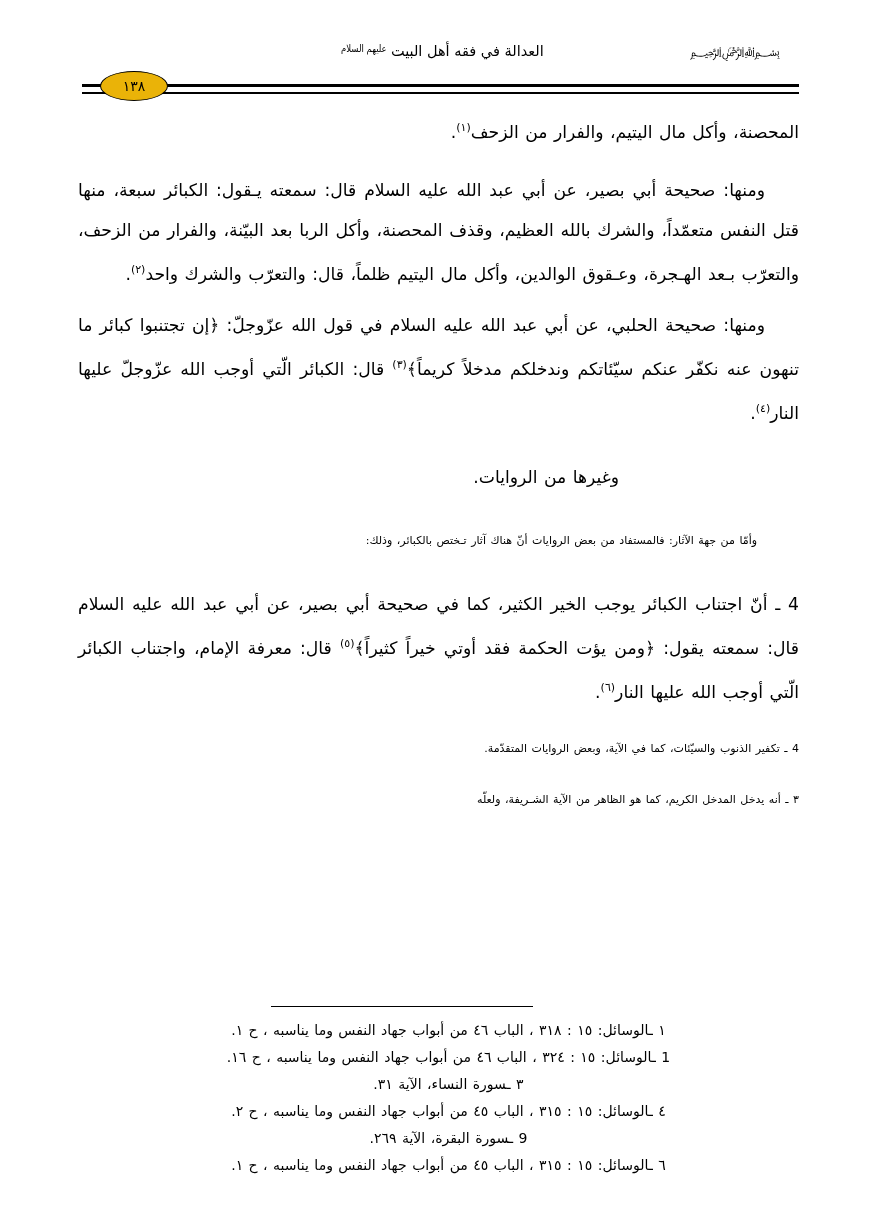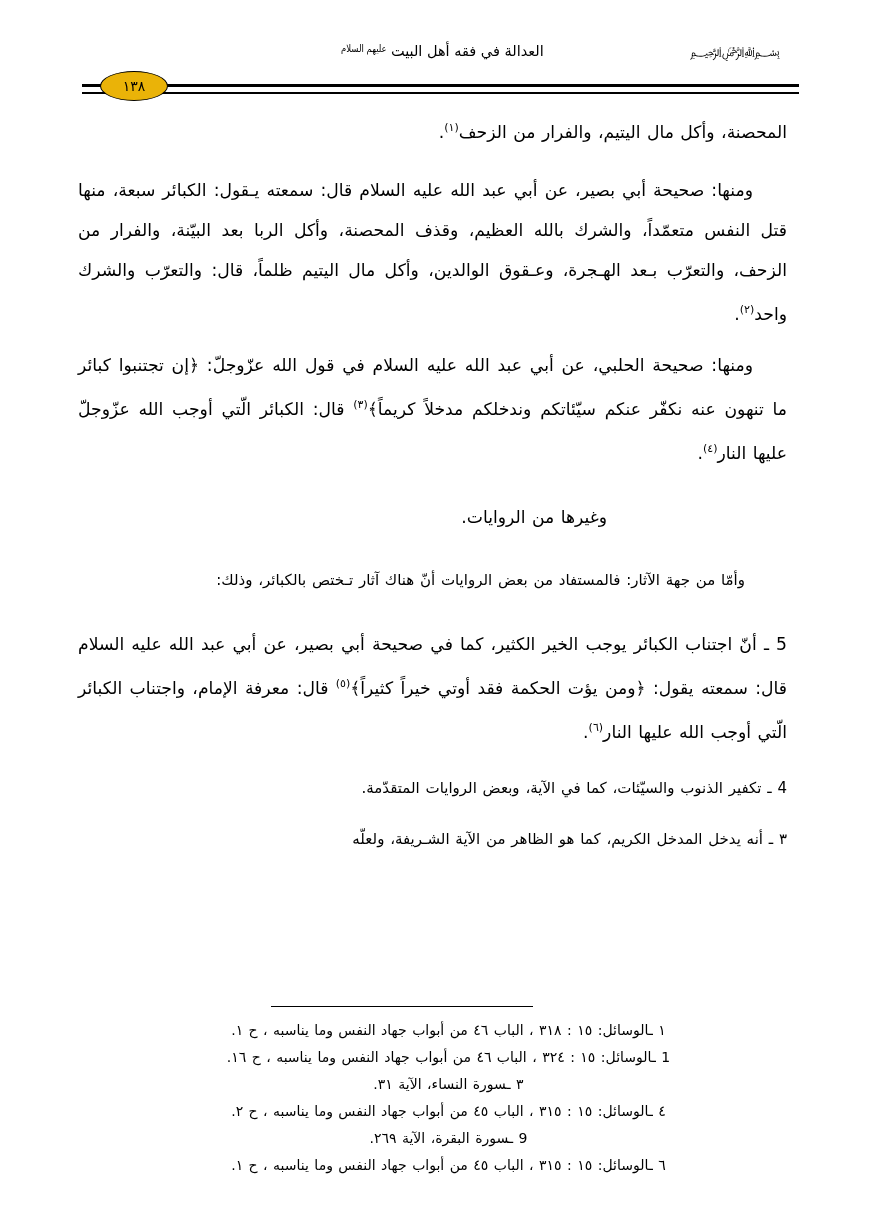--- a/index.html
+++ b/index.html
@@ -94,31 +94,31 @@
   .body {
     position: absolute;
     top: 108px;
     left: 78px;
     right: 78px;
     direction: rtl;
     text-align: justify;
     text-align-last: right;
   }
   p.para {
-    margin: 0 16px 2px 0;
+    margin: 0 4px 2px 0;
     font-size: 17.2px;
     line-height: 40px;
     letter-spacing: 0;
     word-spacing: 1px;
   }
   p.para.indent {
     text-indent: 34px;
   }
   p.para.small {
-    font-size: 15px;
+    font-size: 11px;
     line-height: 39px;
   }
   p.para.centerish {
     text-align: left;
     text-indent: 180px;
   }
   p.para.lead {
     text-indent: 42px;
   }
   .gap-sm { height: 10px; }
@@ -191,21 +191,21 @@
     <div class="gap-lg"></div>
 
     <p class="para centerish">وغيرها من الروايات.</p>
 
     <div class="gap-lg"></div>
 
     <p class="para small lead">وأمّا من جهة الآثار: فالمستفاد من بعض الروايات أنّ هناك آثار تـختص بالكبائر، وذلك:</p>
 
     <div class="gap-lg"></div>
 
-    <p class="para"><span>5 ـ أنّ اجتناب الكبائر يوجب الخير الكثير، كما في صحيحة أبي بصير، عن أبي عبد الله عليه السلام قال: سمعته يقول: ﴿ومن يؤت الحكمة فقد أوتي خيراً كثيراً﴾</span><span class="sup">(٥)</span> <span>قال: معرفة الإمام، واجتناب الكبائر الّتي أوجب الله عليها النار</span><span class="sup">(٦)</span><span>.</span></p>
+    <p class="para"><span>4 ـ أنّ اجتناب الكبائر يوجب الخير الكثير، كما في صحيحة أبي بصير، عن أبي عبد الله عليه السلام قال: سمعته يقول: ﴿ومن يؤت الحكمة فقد أوتي خيراً كثيراً﴾</span><span class="sup">(٥)</span> <span>قال: معرفة الإمام، واجتناب الكبائر الّتي أوجب الله عليها النار</span><span class="sup">(٦)</span><span>.</span></p>
 
     <div class="gap-md"></div>
 
     <p class="para small">4 ـ تكفير الذنوب والسيّئات، كما في الآية، وبعض الروايات المتقدّمة.</p>
 
     <div class="gap-sm"></div>
 
     <p class="para small">٣ ـ أنه يدخل المدخل الكريم، كما هو الظاهر من الآية الشـريفة، ولعلّه</p>
 
   </div>

